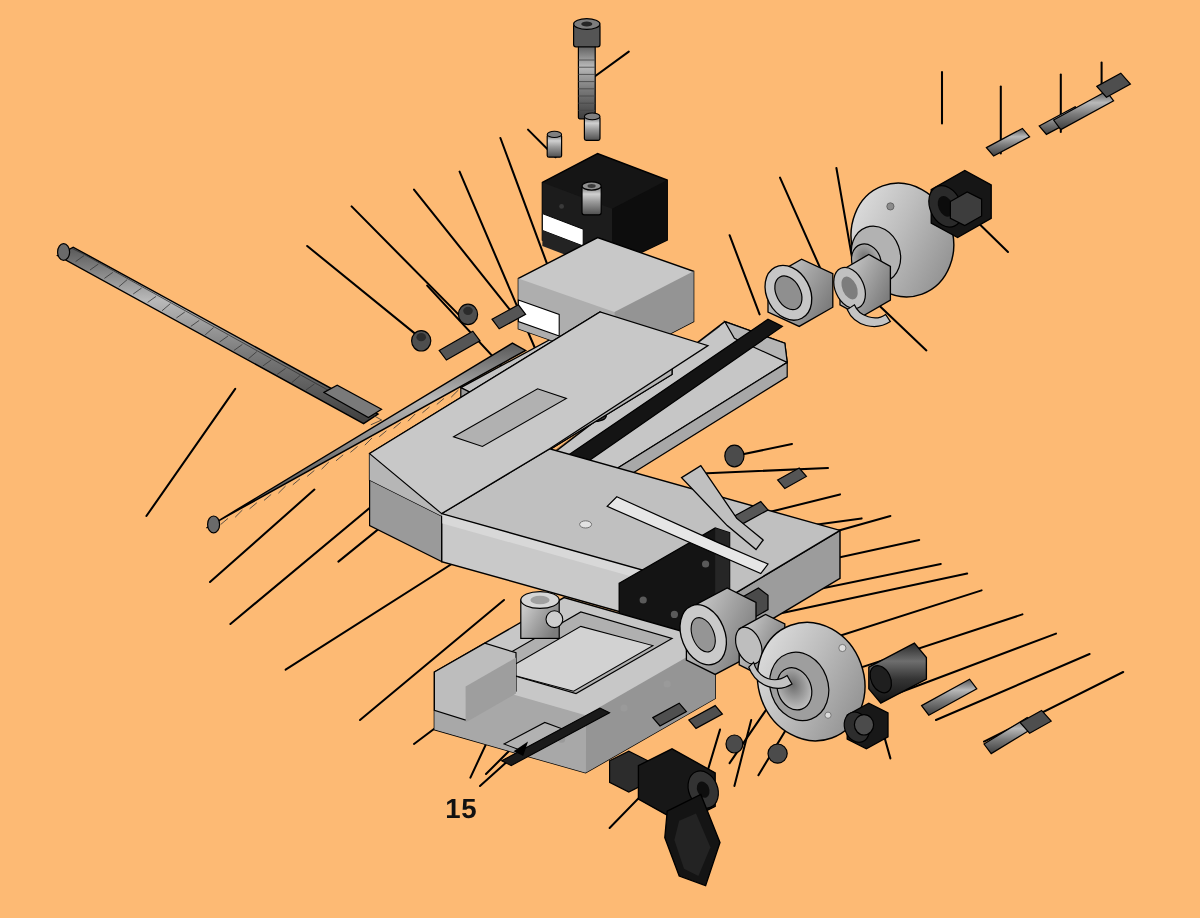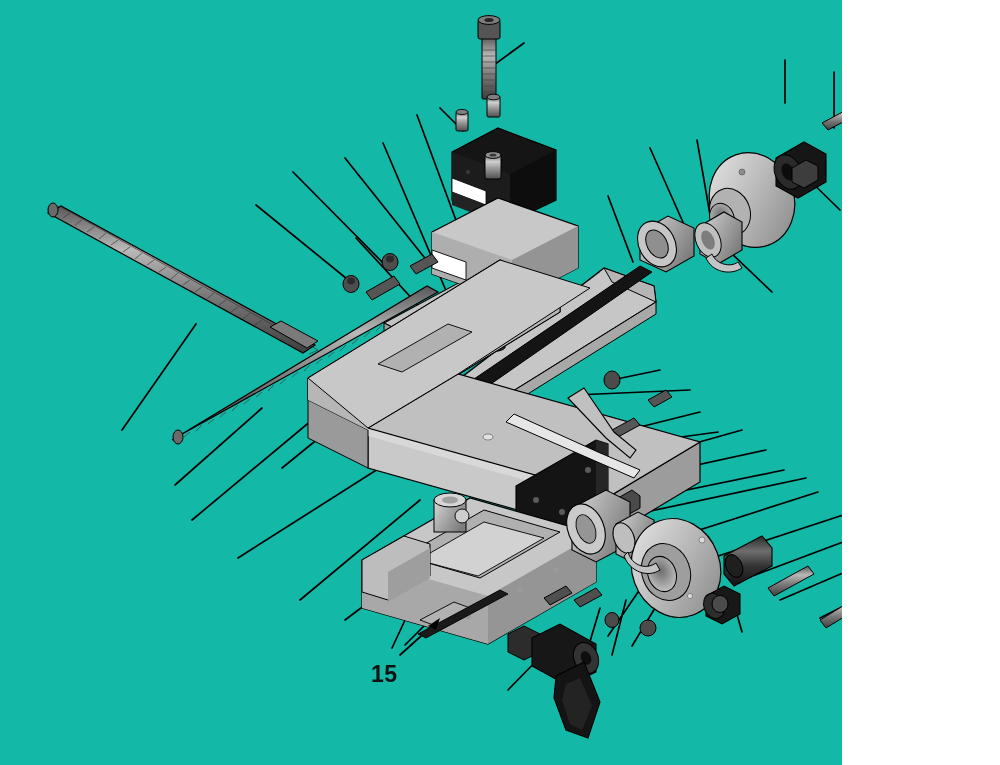--- a/index.html
+++ b/index.html
@@ -1,18 +1,18 @@
 <!DOCTYPE html>
 <html><head>
 <meta charset="utf-8">
 <title>Exploded View Diagram</title>
 <style>
   html,body{margin:0;padding:0;background:#ffffff;}
   body{font-family:"Liberation Sans","DejaVu Sans",sans-serif;}
-  #stage{position:relative;width:842px;height:765px;background:#14b8a6;overflow:hidden;}
+  #stage{position:relative;width:1000px;height:765px;background:#fdba74;overflow:hidden;}
   #dwg{position:absolute;left:0;top:0;width:1000px;height:765px;}
   .callout{position:absolute;font-weight:bold;font-size:23px;color:#111111;letter-spacing:0.5px;
            font-family:"Liberation Sans","DejaVu Sans",sans-serif;}
 </style>
 </head>
 <body>
 
 <div id="stage">
 
 <svg id="dwg" viewBox="0 0 1000 765" xmlns="http://www.w3.org/2000/svg">

